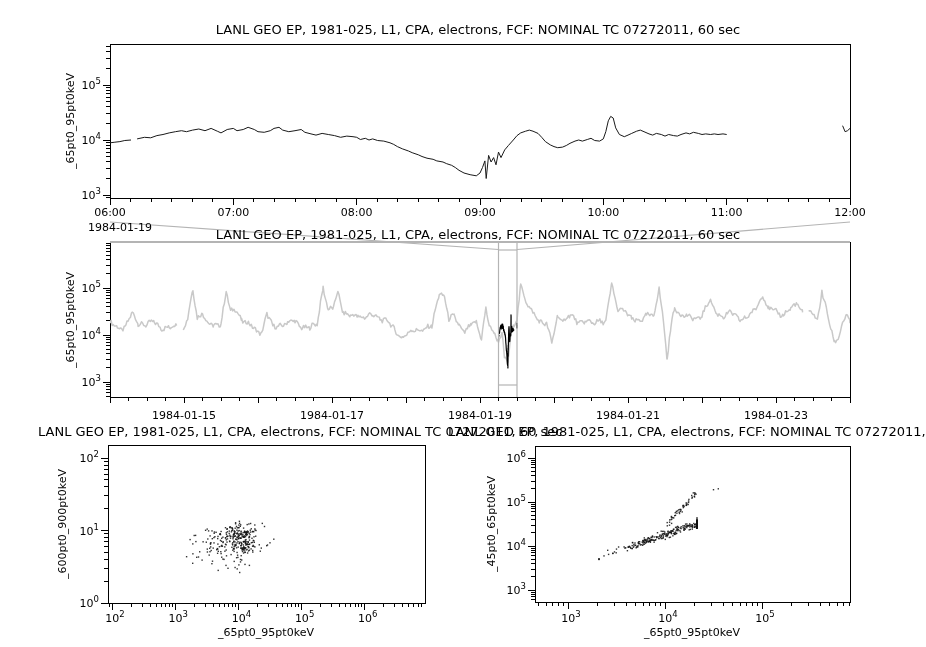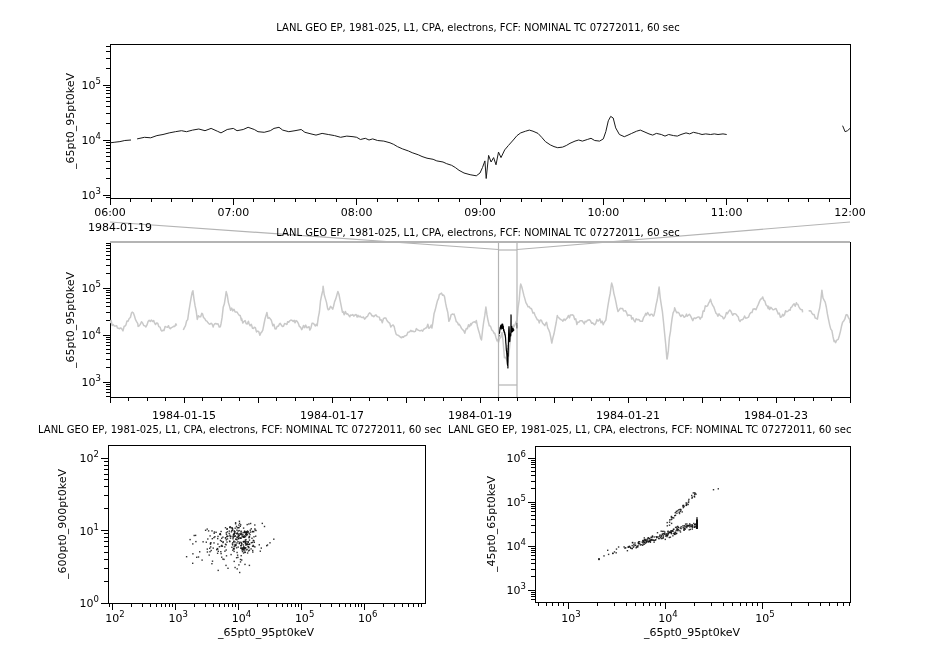--- a/index.html
+++ b/index.html
@@ -1,18 +1,18 @@
 <!DOCTYPE html>
 <html><head>
 <meta charset="utf-8">
 <style>
   html,body{margin:0;padding:0;background:#fff}
   .stage{position:relative;width:926px;height:647px;background:#fff;overflow:hidden;
          font-family:"DejaVu Sans","Liberation Sans",sans-serif;color:#000}
-  .title{position:absolute;font-size:10px;white-space:nowrap;letter-spacing:0}
+  .title{position:absolute;font-size:13px;white-space:nowrap;letter-spacing:0}
   .centered{transform:translateX(-50%)}
   .ylab{position:absolute;font-size:11px;white-space:nowrap;transform:translate(-50%,-50%) rotate(-90deg)}
   .xlab{position:absolute;font-size:11px;white-space:nowrap;transform:translateX(-50%)}
   .datelab{position:absolute;font-size:11px;white-space:nowrap}
   svg{position:absolute;left:0;top:0}
   svg text{font-family:"DejaVu Sans","Liberation Sans",sans-serif;fill:#000}
 </style>
 </head>
 <body>
 

